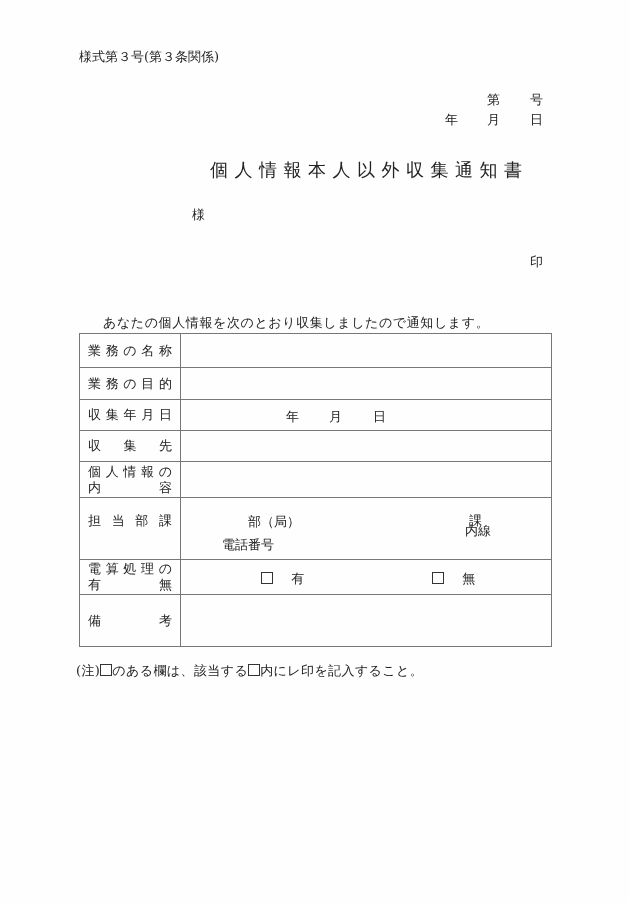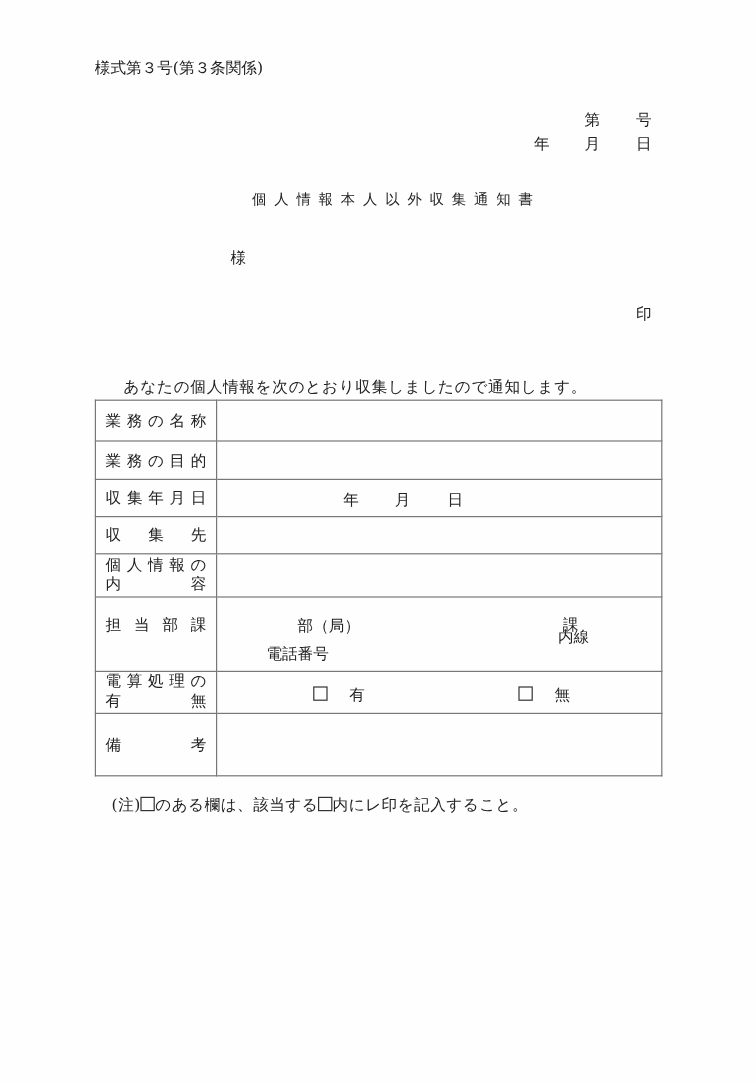--- a/index.html
+++ b/index.html
@@ -4,34 +4,34 @@
 <style>
   html, body { margin:0; padding:0; }
   body {
     width:630px; height:903px; background:#fefefe; position:relative; overflow:hidden;
     font-family: "DejaVu Serif", "Liberation Serif", serif; color:#222; font-size:13px;
   }
   .abs { position:absolute; white-space:nowrap; }
   .form-id { left:79px; top:48px; font-size:13px; }
   .docno { top:91px; }
   .date { top:111px; }
-  .title { left:210px; top:158px; font-size:12px; letter-spacing:6.5px; }
+  .title { left:210px; top:158px; font-size:18px; letter-spacing:6.5px; }
   .addressee { left:192px; top:206px; }
   .seal { left:530px; top:253px; }
   .intro { left:103px; top:314px; letter-spacing:0.6px; }
   table.info {
     position:absolute; left:79px; top:333px; width:473px; border-collapse:collapse;
     font-size:13px;
   }
   table.info td { border:1px solid #777; padding:0; }
   td.lbl { width:101px; padding:0 8px !important; box-sizing:border-box; }
   .dist { display:flex; justify-content:space-between; }
   .two { display:flex; flex-direction:column; line-height:16px; }
   .val { position:relative; }
-  .note { left:93px; top:662px; letter-spacing:0.4px;text-align:right; }
+  .note { left:76px; top:662px; letter-spacing:0.4px;text-align:right; }
   .cb { display:inline-block; width:10px; height:10px; border:1px solid #333; vertical-align:-1px; }
 </style>
 </head>
 <body>
 
 <div class="abs form-id">様式第３号(第３条関係)</div>
 
 <div class="abs docno" style="left:487px;">第</div>
 <div class="abs docno" style="left:530px;">号</div>
 

